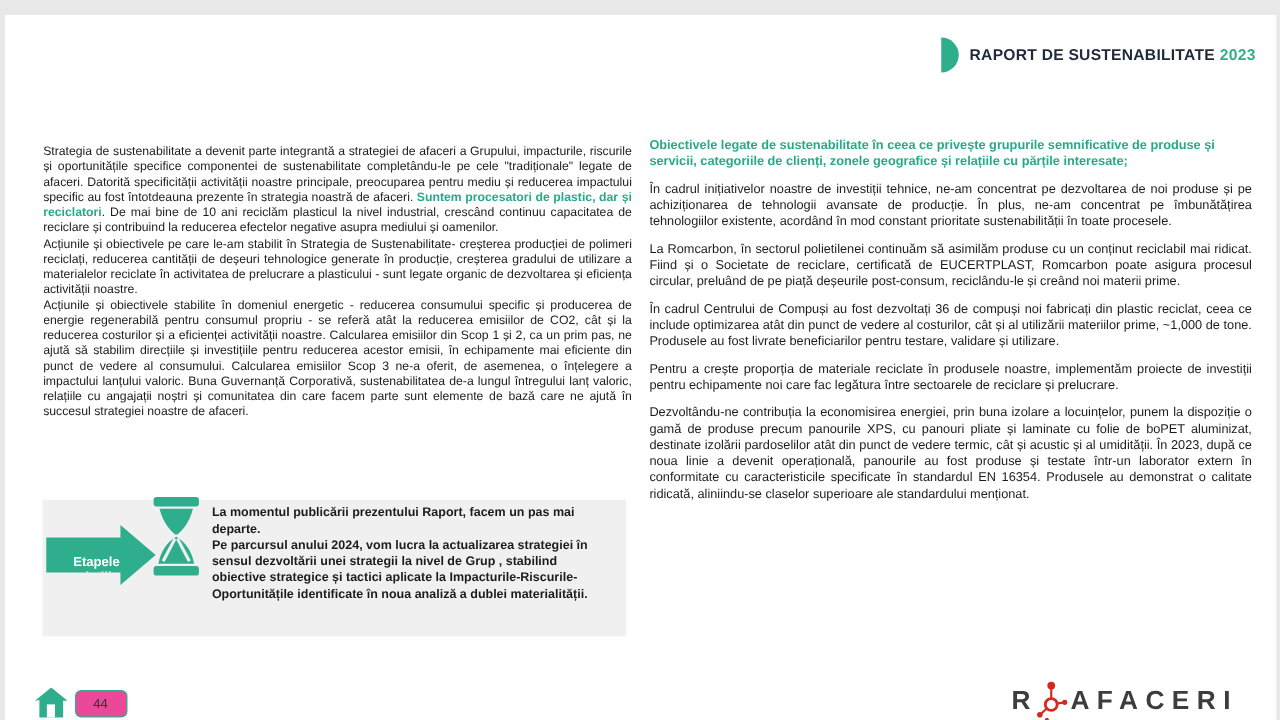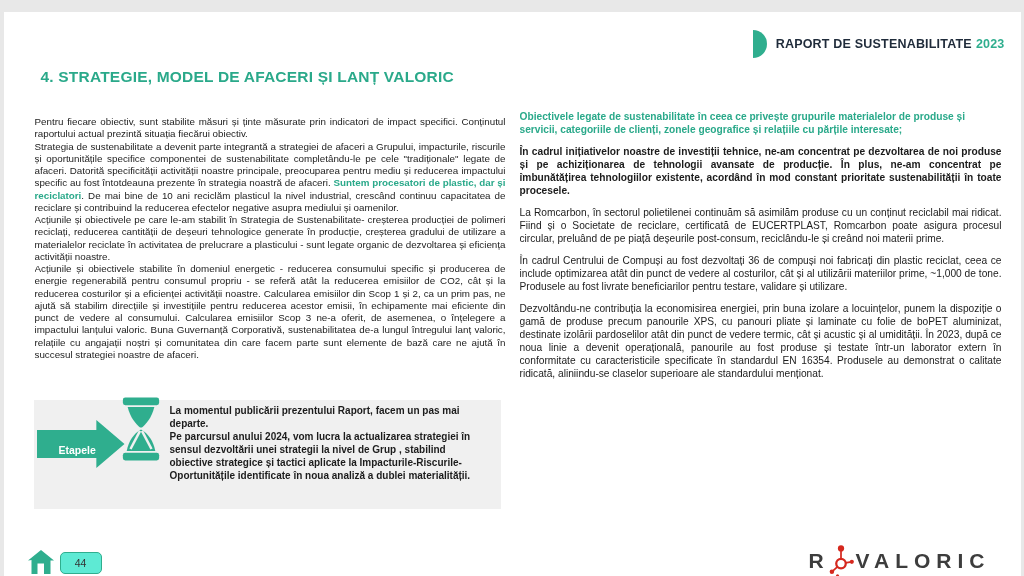--- a/index.html
+++ b/index.html
@@ -16,36 +16,36 @@
           color:#2aa98a;letter-spacing:.2px;white-space:nowrap;}
   
   .col-left{position:absolute;left:31px;top:104px;width:471px;height:283px;
             font-size:9.8px;line-height:12.25px;text-align:justify;overflow:hidden;}
   .col-left p{margin:0;}
   .hl{color:#2aa98a;font-weight:bold;}
   .col-right{position:absolute;left:516px;top:98px;width:482px;height:420px;
              font-size:10.2px;line-height:13px;text-align:justify;overflow:hidden;}
   .col-right p{margin:0 0 9px 0;}
   .rc-heading{color:#2aa98a;font-weight:bold;text-align:left;}
-  .rc-bold{font-weight:bold;}
+  .rc-bold{font-weight:normal;}
   
   .nextsteps{position:absolute;left:30px;top:388px;width:467px;height:109px;background:#f0f0f0;}
   .ns-arrow{position:absolute;left:3px;top:20px;width:88px;height:48px;background:#2fae8e;
             clip-path:polygon(0 21%,68% 21%,68% 0,100% 50%,68% 100%,68% 79%,0 79%);
             color:#fff;font-weight:bold;font-size:10.5px;line-height:12px;
             display:flex;flex-direction:column;justify-content:flex-end;
             padding-left:22px;box-sizing:border-box;}
   .ns-hourglass{position:absolute;left:86px;top:-4px;width:42px;height:66px;}
   .ns-text{position:absolute;left:136px;top:4px;width:320px;font-weight:bold;
            font-size:10px;line-height:13px;text-align:left;}
   .ns-text div{margin:0;}
   
   .home{position:absolute;left:24px;top:538px;width:26px;height:25px;cursor:pointer;}
   .pagenum{position:absolute;left:56px;top:540px;width:40px;height:20px;
-           border:1.6px solid #2fae8e;border-radius:5px;background:#5eead4;
+           border:1.6px solid #2fae8e;border-radius:5px;background:#ec4899;
            display:flex;align-items:center;justify-content:center;
            font-size:10.5px;color:#333;}
   .logo{position:absolute;right:30px;top:532px;}
   .logo-row{display:flex;align-items:center;font-size:21px;font-weight:600;
             letter-spacing:6px;color:#3d3d3d;font-family:"Liberation Sans",sans-serif;}
   .logo-mol{margin:0 2px 0 -2px;}
   .logo-tagline{text-align:right;font-size:7.5px;color:#9a9a9a;margin-top:-2px;padding-right:2px;}
   .logo-year{color:#d5281e;text-decoration:underline;margin-left:2px;}
 </style>
 </head>
@@ -53,34 +53,33 @@
 
 <div class="page">
 
   <div class="hdr">
     <div class="hdr-leaf"></div>
     <div class="hdr-title">
       <span>RAPORT DE SUSTENABILITATE</span><span class="hdr-year">2023</span>
     </div>
   </div>
 
-  <div class="ptitle">4. STRATEGIE, MODEL DE AFACERI ȘI LANȚ VALORIC</div>
 
   <div class="col-left">
-    <p>Pentru fiecare obiectiv, sunt stabilite măsuri și ținte măsurate prin indicatori de impact specifici. Conținutul raportului actual prezintă situația fiecărui obiectiv.</p>
     <p><span>Strategia de sustenabilitate a devenit parte integrantă a strategiei de afaceri a Grupului, impacturile, riscurile și oportunitățile specifice componentei de sustenabilitate completându-le pe cele "tradiționale" legate de afaceri. Datorită specificității activității noastre principale, preocuparea pentru mediu și reducerea impactului specific au fost întotdeauna prezente în strategia noastră de afaceri. </span><span class="hl">Suntem procesatori de plastic, dar și reciclatori</span><span>. De mai bine de 10 ani reciclăm plasticul la nivel industrial, crescând continuu capacitatea de reciclare și contribuind la reducerea efectelor negative asupra mediului și oamenilor.</span></p>
     <p>Acțiunile și obiectivele pe care le-am stabilit în Strategia de Sustenabilitate- creșterea producției de polimeri reciclați, reducerea cantității de deșeuri tehnologice generate în producție, creșterea gradului de utilizare a materialelor reciclate în activitatea de prelucrare a plasticului - sunt legate organic de dezvoltarea și eficiența activității noastre.</p>
     <p>Acțiunile și obiectivele stabilite în domeniul energetic - reducerea consumului specific și producerea de energie regenerabilă pentru consumul propriu - se referă atât la reducerea emisiilor de CO2, cât și la reducerea costurilor și a eficienței activității noastre. Calcularea emisiilor din Scop 1 și 2, ca un prim pas, ne ajută să stabilim direcțiile și investițiile pentru reducerea acestor emisii, în echipamente mai eficiente din punct de vedere al consumului. Calcularea emisiilor Scop 3 ne-a oferit, de asemenea, o înțelegere a impactului lanțului valoric. Buna Guvernanță Corporativă, sustenabilitatea de-a lungul întregului lanț valoric, relațiile cu angajații noștri și comunitatea din care facem parte sunt elemente de bază care ne ajută în succesul strategiei noastre de afaceri.</p>
   </div>
 
   <div class="col-right">
-    <p class="rc-heading">Obiectivele legate de sustenabilitate în ceea ce privește grupurile materialelor de produse și servicii, categoriile de clienți, zonele geografice și relațiile cu părțile interesate;</p>
+    <p class="rc-heading">Obiectivele legate de sustenabilitate în ceea ce privește grupurile semnificative de produse și servicii, categoriile de clienți, zonele geografice și relațiile cu părțile interesate;</p>
     <p class="rc-bold">În cadrul inițiativelor noastre de investiții tehnice, ne-am concentrat pe dezvoltarea de noi produse și pe achiziționarea de tehnologii avansate de producție. În plus, ne-am concentrat pe îmbunătățirea tehnologiilor existente, acordând în mod constant prioritate sustenabilității în toate procesele.</p>
     <p>La Romcarbon, în sectorul polietilenei continuăm să asimilăm produse cu un conținut reciclabil mai ridicat. Fiind și o Societate de reciclare, certificată de EUCERTPLAST, Romcarbon poate asigura procesul circular, preluând de pe piață deșeurile post-consum, reciclându-le și creând noi materii prime.</p>
     <p>În cadrul Centrului de Compuși au fost dezvoltați 36 de compuși noi fabricați din plastic reciclat, ceea ce include optimizarea atât din punct de vedere al costurilor, cât și al utilizării materiilor prime, ~1,000 de tone. Produsele au fost livrate beneficiarilor pentru testare, validare și utilizare.</p>
+    <p>Pentru a crește proporția de materiale reciclate în produsele noastre, implementăm proiecte de investiții pentru echipamente noi care fac legătura între sectoarele de reciclare și prelucrare.</p>
     <p>Dezvoltându-ne contribuția la economisirea energiei, prin buna izolare a locuințelor, punem la dispoziție o gamă de produse precum panourile XPS, cu panouri pliate și laminate cu folie de boPET aluminizat, destinate izolării pardoselilor atât din punct de vedere termic, cât și acustic și al umidității. În 2023, după ce noua linie a devenit operațională, panourile au fost produse și testate într-un laborator extern în conformitate cu caracteristicile specificate în standardul EN 16354. Produsele au demonstrat o calitate ridicată, aliniindu-se claselor superioare ale standardului menționat.</p>
   </div>
 
   <div class="nextsteps">
     <div class="ns-arrow">
       <span>Etapele</span>
       <span>relațiile</span>
     </div>
     <svg class="ns-hourglass" viewBox="0 0 44 66" xmlns="http://www.w3.org/2000/svg">
       <rect x="3" y="0" width="38" height="8" rx="2.5" fill="#2fae8e"></rect>
@@ -111,20 +110,20 @@
       <svg class="logo-mol" width="26" height="34" viewBox="0 0 30 38" xmlns="http://www.w3.org/2000/svg">
         <line x1="15" y1="22" x2="15" y2="6" stroke="#d5281e" stroke-width="2"></line>
         <line x1="15" y1="22" x2="27" y2="20" stroke="#d5281e" stroke-width="2"></line>
         <line x1="15" y1="22" x2="5" y2="31" stroke="#d5281e" stroke-width="2"></line>
         <circle cx="15" cy="22" r="5.5" fill="#ffffff" stroke="#d5281e" stroke-width="2.6"></circle>
         <circle cx="15" cy="4.5" r="3.6" fill="#d5281e"></circle>
         <circle cx="27.5" cy="20" r="2.4" fill="#d5281e"></circle>
         <circle cx="4.5" cy="31.5" r="2.6" fill="#d5281e"></circle>
         <circle cx="11" cy="36" r="1.8" fill="#d5281e"></circle>
       </svg>
-      <span>VALORIC</span>
+      <span>AFACERI</span>
     </div>
     <div class="logo-tagline">
       <span>since</span><span class="logo-year">1945</span>
     </div>
   </div>
 
 </div>
 
 </body></html>

